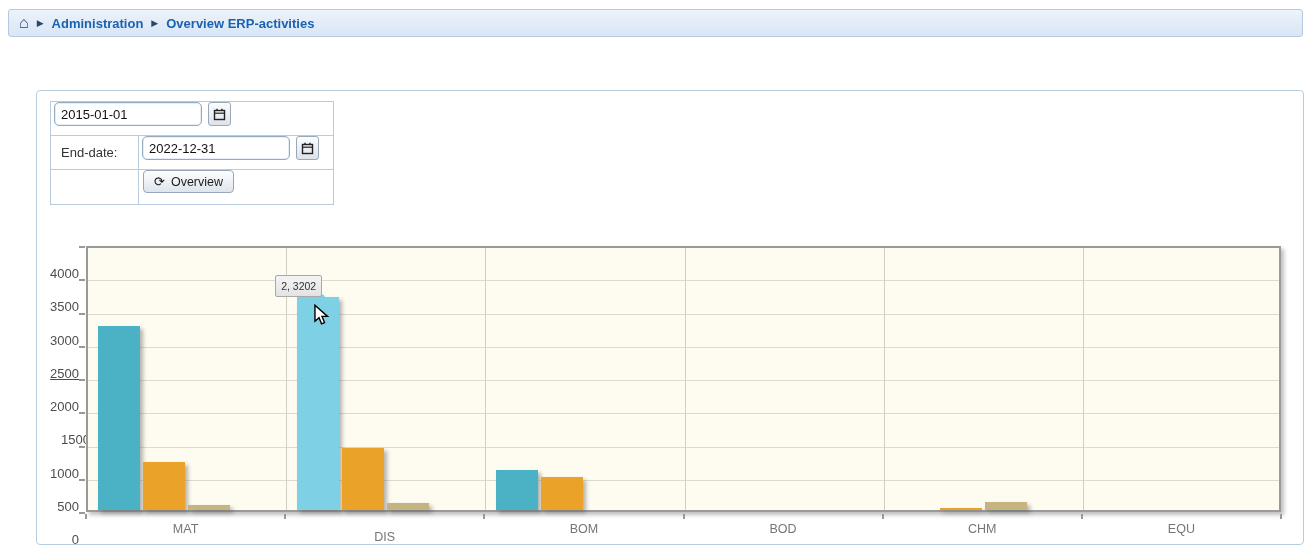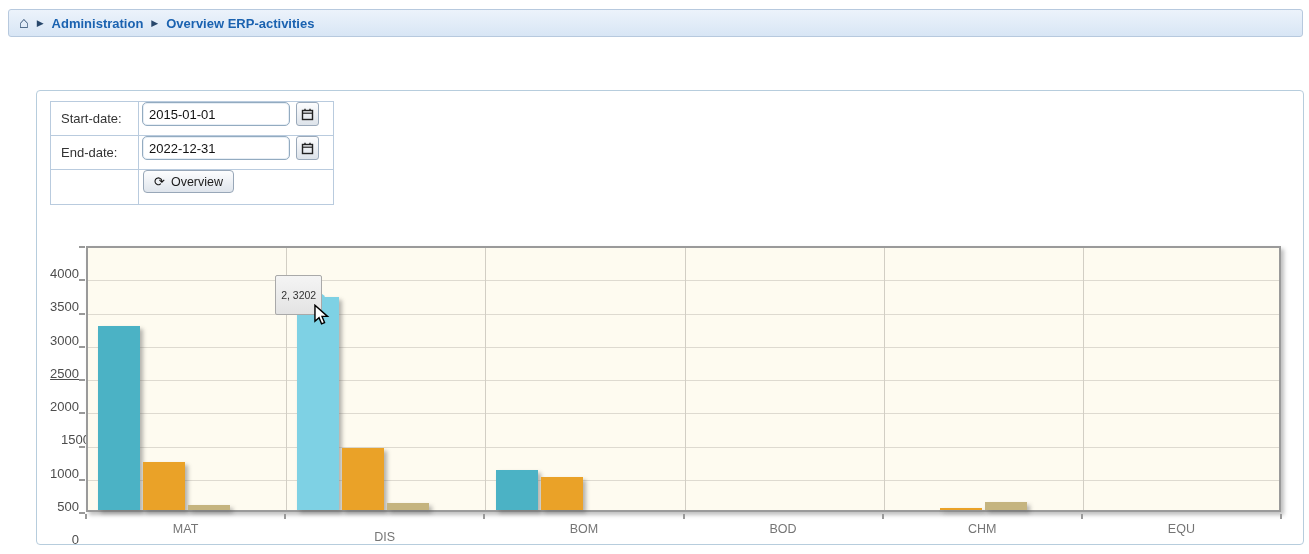--- a/index.html
+++ b/index.html
@@ -62,42 +62,41 @@
   }
   .hgrid { position: absolute; left: 0; width: 100%; height: 1px; background: #dedad0; }
   .vgrid { position: absolute; top: 0; height: 100%; width: 1px; background: #d2cec4; }
   .bar { position: absolute; bottom: 0; box-shadow: 3px 3px 4px rgba(90,90,90,0.45); }
   .ylab { position: absolute; width: 42px; text-align: right; font-size: 13px; color: #4d4d4d; margin-top: 28px; }
   .ytick { position: absolute; width: 6px; height: 2px; background: #999; }
   .xtick { position: absolute; width: 2px; height: 5px; background: #999; }
   .xlab { position: absolute; width: 100px; text-align: center; font-size: 12.5px; color: #757575; }
   .marker { position: absolute; border-radius: 50%; }
   .tooltip {
-    position: absolute; font-size: 10.5px; color: #333; padding: 13px 5px;
+    position: absolute; font-size: 10.5px; color: #333; padding: 4px 5px;
     background: linear-gradient(#f4f4f4, #e3e3e3); border: 1px solid #a9a9a9;
     border-radius: 2px; white-space: nowrap;
   }
   .cursor { position: absolute; }
 </style>
 </head>
 <body>
 
 <div class="breadcrumb">
   <span class="home-glyph">⌂</span>
   <span class="crumb-sep">▶</span>
   <a class="crumb-link">Administration</a>
   <span class="crumb-sep">▶</span>
   <a class="crumb-link">Overview ERP-activities</a>
 </div>
 
 <div class="panel">
 
   <div class="form-table">
     <div class="ft-row">
-      <div class="ft-label">Start-date:</div>
       <div class="ft-field">
         <input class="date-input" value="2015-01-01" style="">
         <button class="cal-btn">
           <svg width="13" height="13" viewBox="0 0 13 13">
             <rect x="1.5" y="2.5" width="10" height="9" fill="none" stroke="#222" stroke-width="1.4"></rect>
             <line x1="1.5" y1="5.2" x2="11.5" y2="5.2" stroke="#222" stroke-width="1.2"></line>
             <line x1="4" y1="0.8" x2="4" y2="3" stroke="#222" stroke-width="1.4"></line>
             <line x1="9" y1="0.8" x2="9" y2="3" stroke="#222" stroke-width="1.4"></line>
           </svg>
         </button>

